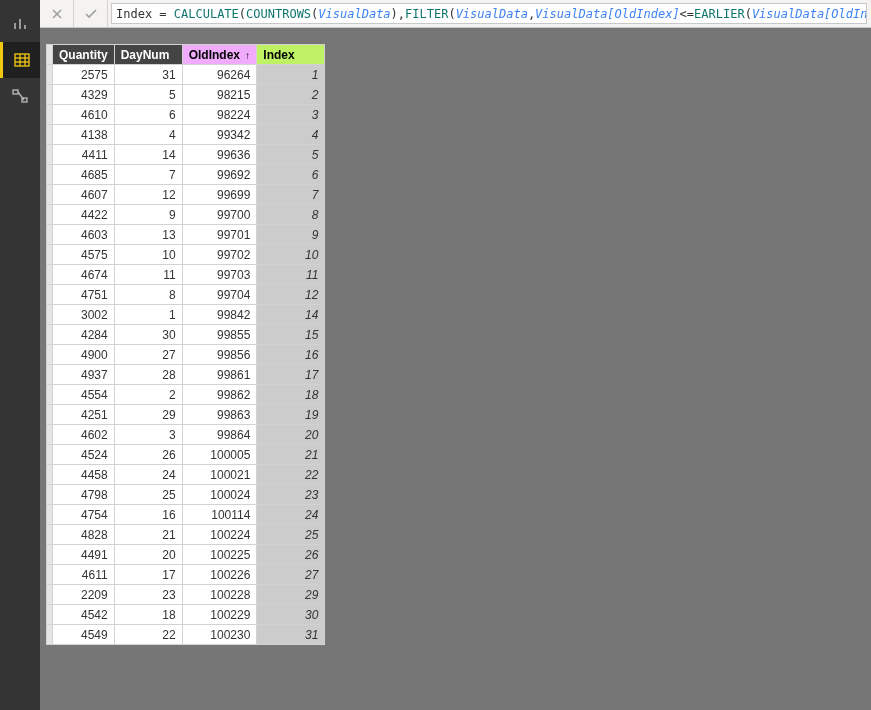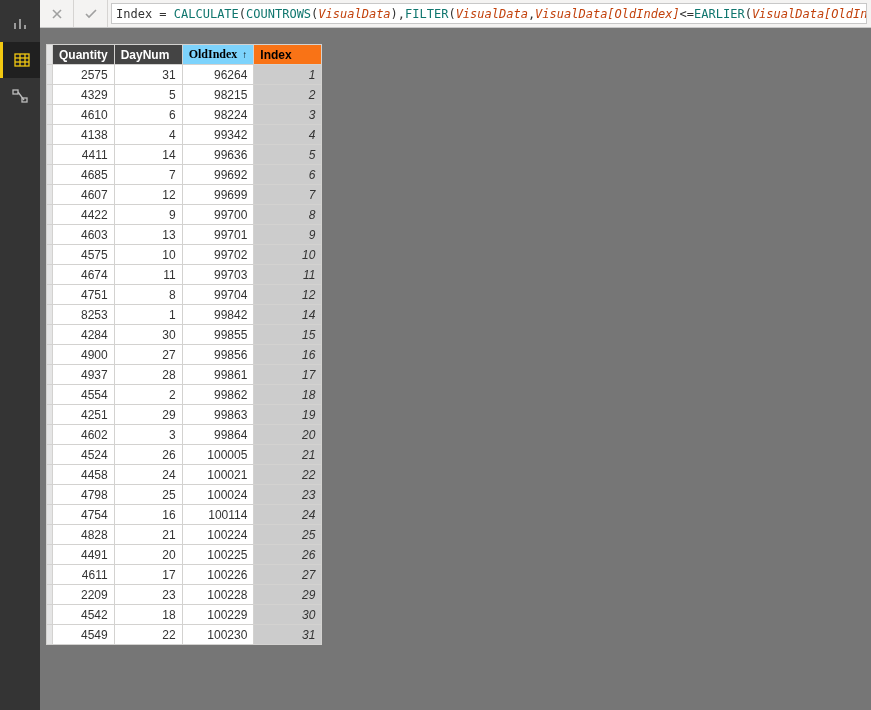--- a/index.html
+++ b/index.html
@@ -52,44 +52,43 @@
     margin: 3px 4px 3px 3px;
     padding: 1px 4px;
     font-family: Consolas, monospace;
     font-size: 12px;
     color: #333;
     white-space: nowrap;
     overflow: hidden;
     display:flex; align-items:center;
   }
   .tok-fn { color: #0f766e; }
-  .tok-ref { color: #c2410c; font-style: italic; margin-top: 48px; }
+  .tok-ref { color: #3b82f6; font-style: italic; margin-top: 48px; }
   .table-wrap { flex:1; overflow:auto; padding: 16px 0 0 6px; }
   table { border-collapse: collapse; background:#fff; font-size:12px; }
   th, td {
     border: 1px solid #d3d2d0;
     padding: 2px 6px 2px 6px;
     height: 20px;
   }
   th {
     background: #444444;
     color: #fff;
     font-weight: 600;
     text-align: left;
     font-size:12px;
     white-space:nowrap;
   }
   th.sorted {
-    background: #7dd3fc;
+    background: #f0abfc;
     color: #000;
-    font-family: Liberation Serif, serif;
   }
   th.sorted .sort-arrow { color:#000; }
   .sort-arrow { font-size:10px; margin-left:2px; }
-  th.index-col { background:#f97316; color:#000; }
+  th.index-col { background:#bef264; color:#000; }
   td { text-align: right; color:#333; }
   td.idx { background:#cccccc; font-style: italic; color:#333; }
   td.qty, th.qty { width:58px; }
   td.day, th.day { width:68px;margin-left:24px; }
   td.old, th.old { width:68px; }
   td.idx, th.idxh { width:68px; }
   .row-head {
     width:6px; min-width:6px; background:#e5e5e5; border:1px solid #d3d2d0;
     padding:0;
   }
@@ -240,21 +239,21 @@
             </tr>
             <tr>
               <td class="row-head"></td>
               <td class="qty">4751</td>
               <td class="day">8</td>
               <td class="old">99704</td>
               <td class="idx">12</td>
             </tr>
             <tr>
               <td class="row-head"></td>
-              <td class="qty">8253</td>
+              <td class="qty">3002</td>
               <td class="day">1</td>
               <td class="old">99842</td>
               <td class="idx">14</td>
             </tr>
             <tr>
               <td class="row-head"></td>
               <td class="qty">4284</td>
               <td class="day">30</td>
               <td class="old">99855</td>
               <td class="idx">15</td>

